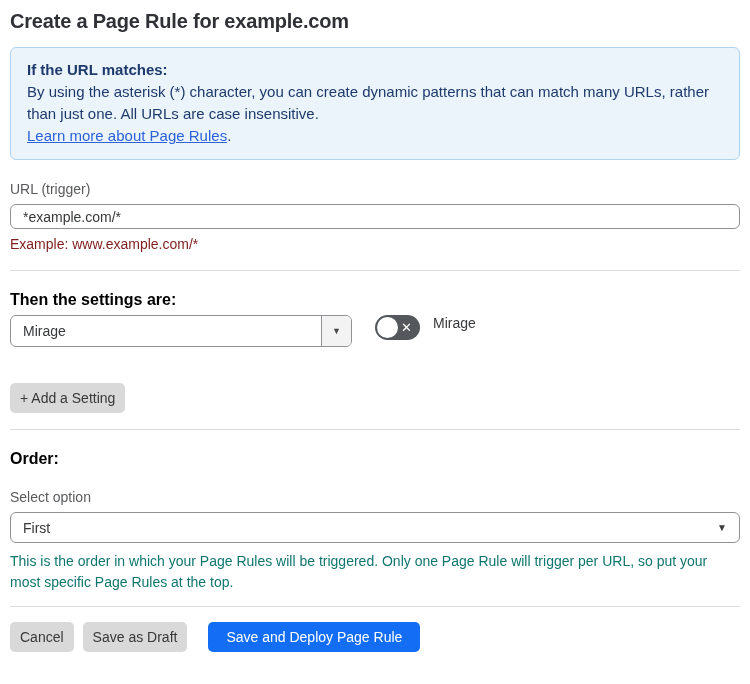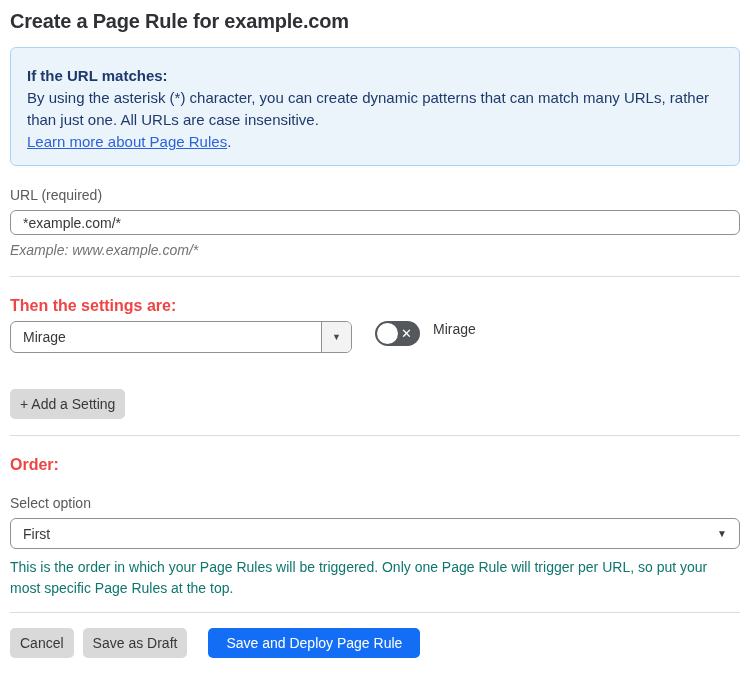--- a/index.html
+++ b/index.html
@@ -17,21 +17,21 @@
     margin: 0; padding-top: 10px;
     font-size: 20px; font-weight: 700;
     color: #2f3136; letter-spacing: -0.2px;
   }
 
   .info-box {
     margin-top: 14px;
     background: #ecf4fb;
     border: 1px solid #aed3f2;
     border-radius: 6px;
-    padding: 17px 16px 12px;
+    padding: 11px 16px 12px;
     color: #1e3a6d;
     font-size: 15px;
     line-height: 22px;
   }
   .info-heading { font-weight: 700; }
   .info-link {
     color: #2c62d9;
     text-decoration: underline;
     cursor: pointer;
   }
@@ -51,35 +51,34 @@
     font-family: "Liberation Sans", sans-serif;
     font-size: 14px;
     padding: 0 12px;
     color: #37383a;
     background: #fff;
     outline: none;
   }
   .example-text {
     margin-top: 7px;
     font-size: 14px;
-    color: #737373;
-    font-style: italic;
+    color: #7f1d1d;
   }
 
   .divider {
     border: none;
     border-top: 1px solid #dcdcdc;
     margin: 18px 0 0 0;
   }
 
   .section-heading {
     margin-top: 20px;
     font-size: 16px;
     font-weight: 700;
-    color: #ef4444;
+    color: #000000;
   }
 
   .picker-row { display: flex; align-items: flex-start; margin-top: 6px; }
   .select-box {
     display: flex;
     width: 342px; height: 32px;
     border: 1px solid #909194;
     border-radius: 6px;
     background: #fff;
     overflow: hidden;
@@ -178,21 +177,21 @@
   <h1 class="page-title">Create a Page Rule for example.com</h1>
 
   <div class="info-box">
     <div class="info-heading">If the URL matches:</div>
     <div class="info-body">By using the asterisk (*) character, you can create dynamic patterns that can match many URLs, rather than just one. All URLs are case insensitive.</div>
     <div>
       <a class="info-link">Learn more about Page Rules</a><span class="info-link-suffix">.</span>
     </div>
   </div>
 
-  <div class="field-label">URL (required)</div>
+  <div class="field-label">URL (trigger)</div>
   <input class="text-input" type="text" value="*example.com/*" style="">
   <div class="example-text">Example: www.example.com/*</div>
 
   <hr class="divider">
 
   <div class="section-heading">Then the settings are:</div>
 
 
   <div class="picker-row">
     <div class="select-box">

